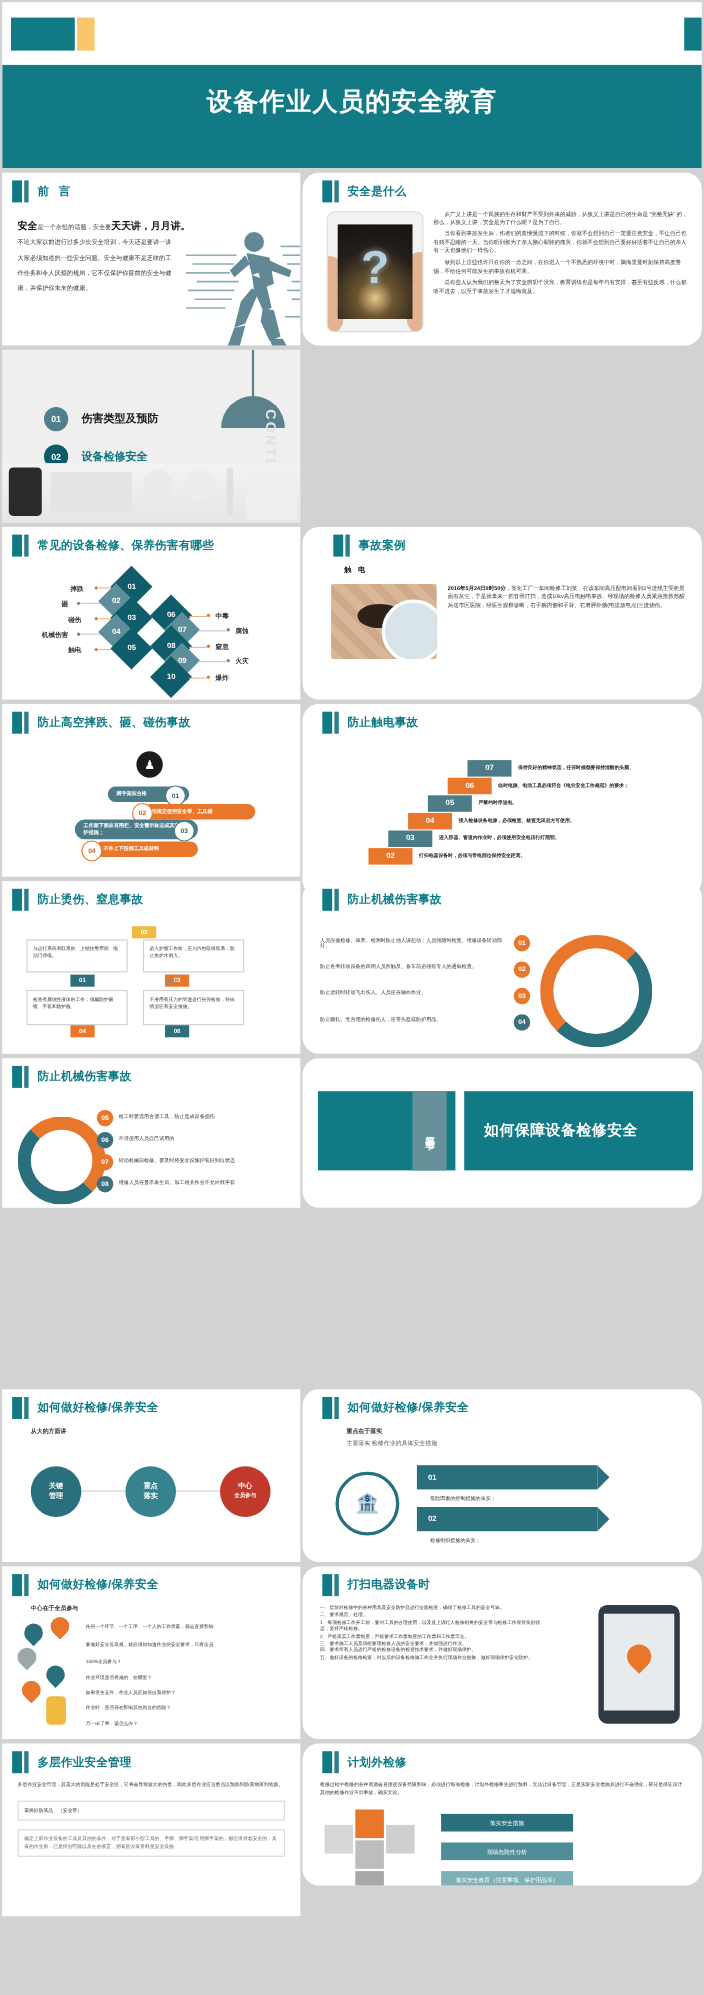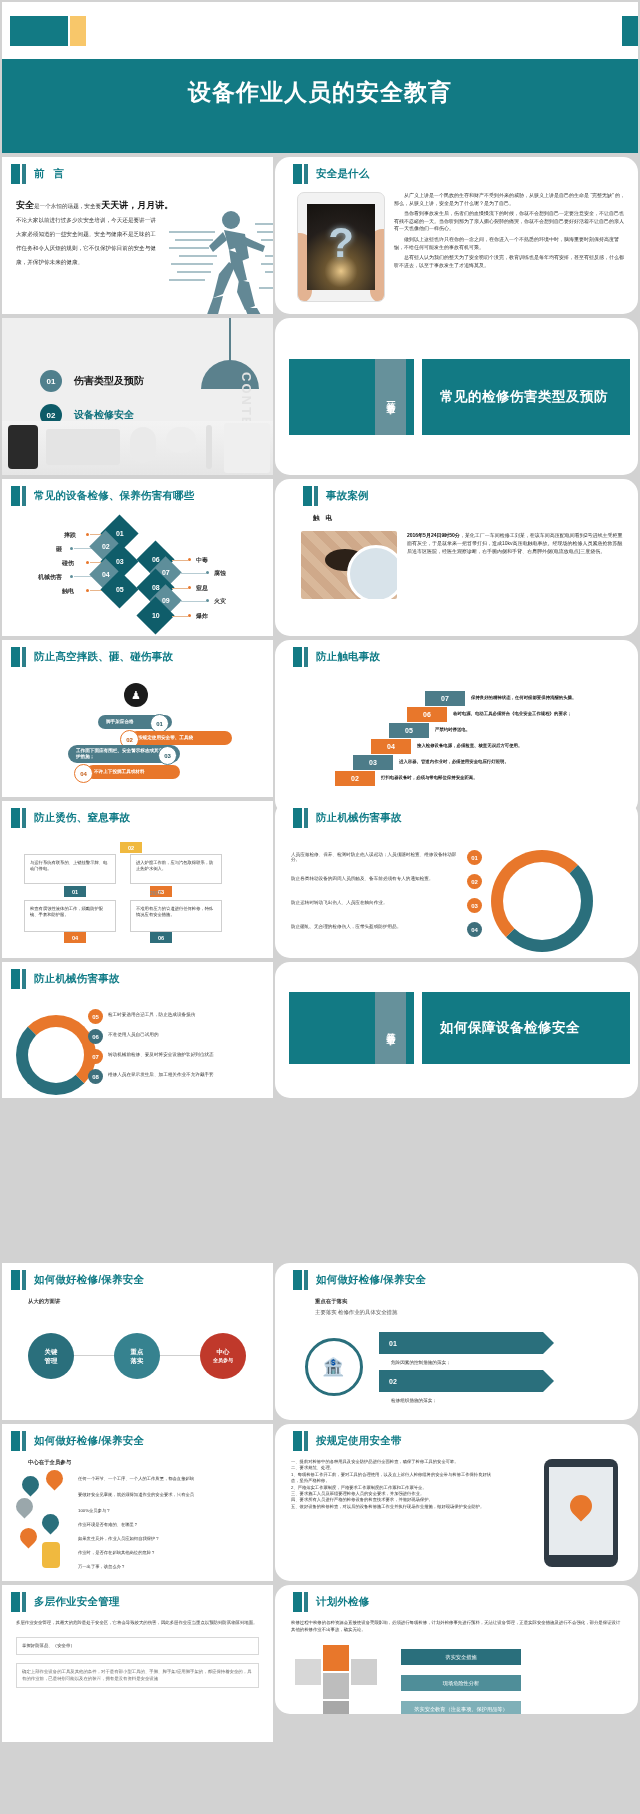--- a/index.html
+++ b/index.html
@@ -263,28 +263,20 @@
     <div class="desk">
       <div class="dk" style="left:6px;top:4px;width:30px;height:44px;background:#2a2a2a;border-radius:4px;"></div>
       <div class="dk" style="left:44px;top:8px;width:74px;height:36px;background:#e4e4e4;"></div>
       <div class="dk" style="left:128px;top:6px;width:26px;height:36px;border-radius:13px;background:#eaeaea;"></div>
       <div class="dk" style="left:164px;top:6px;width:30px;height:26px;border-radius:13px;background:#ededed;"></div>
       <div class="dk" style="left:204px;top:4px;width:6px;height:44px;background:#e0e0e0;"></div>
       <div class="dk" style="left:222px;top:2px;width:46px;height:50px;background:#efefef;"></div>
     </div>
   </div>
 
-  <div class="slide right chapter" id="s5">
-    <div class="inner">
-      <div class="lft">
-        <div class="vt">第一章节</div>
-      </div>
-      <div class="rgt">常见的检修伤害类型及预防</div>
-    </div>
-  </div>
 
   <div class="slide left" id="s6">
     <div class="sl-head">
       <span class="marker"><i></i><i class="thin"></i></span>
       <span class="sl-title">常见的设备检修、保养伤害有哪些</span>
     </div>
     <div class="dia-wrap">
 
       <div class="dlabel" style="left:62px;top:25px;">摔跌</div>
       <div class="ddot" style="left:84px;top:27px;background:#e8772b;"></div>
@@ -541,21 +533,21 @@
       <div class="btext" style="left:76px;top:56px;">作业环境是否有难的、在哪里？</div>
       <div class="btext" style="left:76px;top:70px;">如果发生意外，作业人员应如何自我保护？</div>
       <div class="btext" style="left:76px;top:84px;">作业时，是否存在影响其他岗位的危险？</div>
       <div class="btext" style="left:76px;top:98px;">万一出了事，该怎么办？</div>
     </div>
   </div>
 
   <div class="slide right" id="s17">
     <div class="sl-head" style="padding-left:18px">
       <span class="marker"><i></i><i class="thin"></i></span>
-      <span class="sl-title">按规定使用安全带</span>
+      <span class="sl-title">打扫电器设备时</span>
     </div>
     <div style="position:relative;height:124px;">
       <div class="numlist" style="position:absolute;left:16px;top:8px;width:206px;">
         <div>一、提前对检修中的各种用具及安全防护品进行全面检查，确保了检修工具的安全可靠。</div>
         <div>二、要求规范、处理。</div>
         <div>1、每项检修工作开工前，要对工具的合理使用，以及直上诉行人检修组将的安全带与检修工作保持良好状态，坚持严格检修。</div>
         <div>2、严格落实工作票制度，严格要求工作票制度的工作票和工作票等全。</div>
         <div>三、要求施工人员及班组要理检修人员的安全要求，并加强进行作业。</div>
         <div>四、要求所有人员进行严格的检修设备的检查技术要求，并做好现场保护。</div>
         <div>五、做好设备的检修检查，对以后的设备检修施工作业并执行现场作业措施，做好现场保护安全防护。</div>

